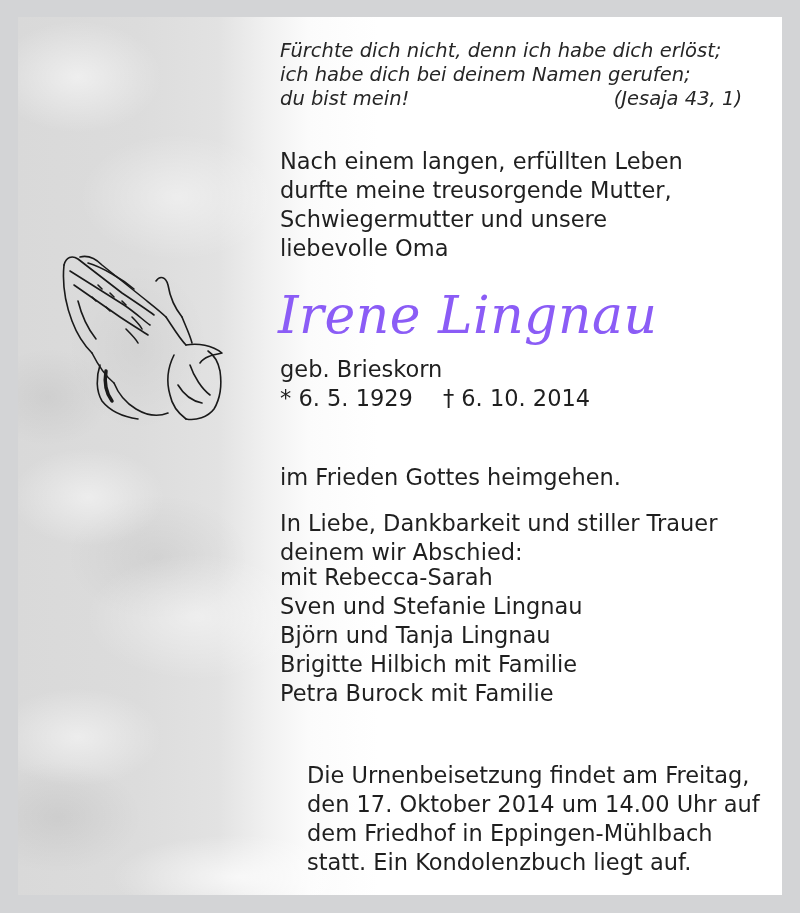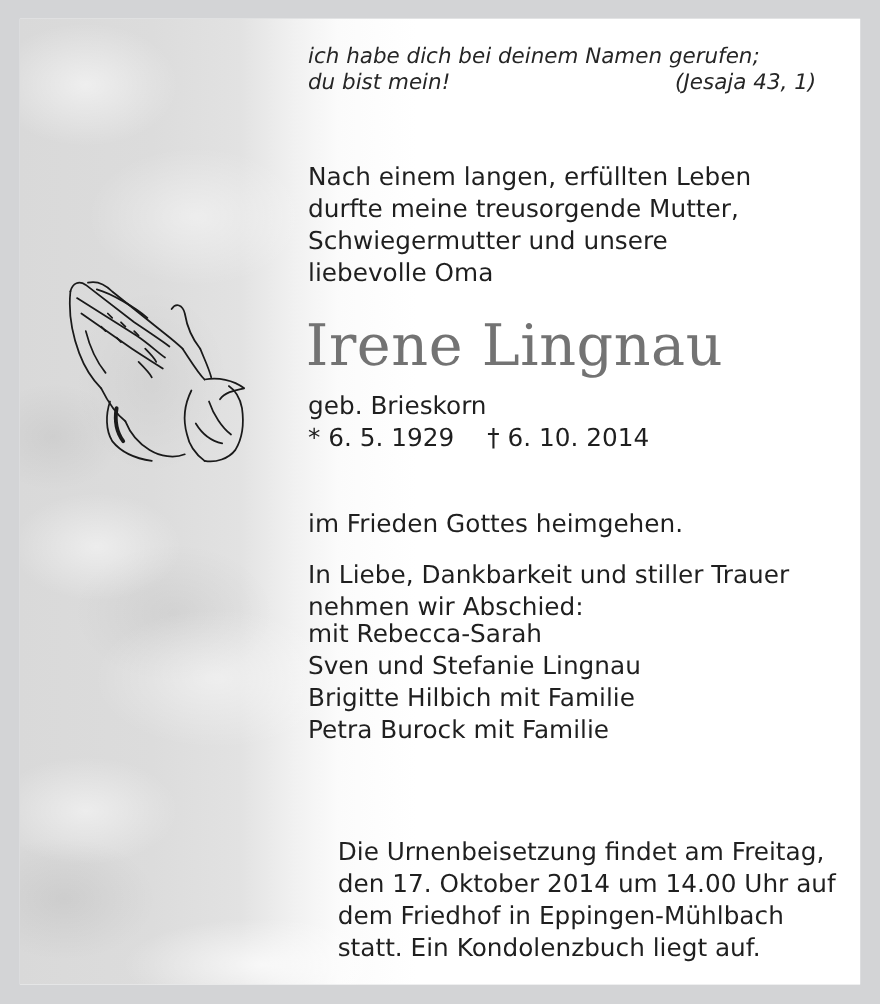--- a/index.html
+++ b/index.html
@@ -74,23 +74,24 @@
     white-space: nowrap;
     color: #1f1f1f;
   }
   .p .line { display: block; }
   .intro { top: 130px; }
   .name {
     position: absolute;
     top: 268px;
     left: -2px;
     font-family: "DejaVu Serif", "Liberation Serif", serif;
+    font-style: italic;
     font-size: 52px;
     line-height: 60px;
-    color: #737373;
+    color: #8b5cf6;
     letter-spacing: 0.5px;
     white-space: nowrap;
   }
   .birthname { top: 338px; }
   .dates { top: 367px; }
   .dates .gap { display: inline-block; width: 30px; }
   .passed { top: 446px; }
   .mourning { top: 492px; }
   .family { top: 546px; }
   .funeral { top: 744px; margin-left: 27px; }
@@ -124,20 +125,21 @@
     <path d="M124 174 C134 176 146 172 152 164 C158 154 160 140 158 126 C156 116 152 110 146 106"></path>
     <path d="M128 120 C132 132 140 144 148 150"></path>
     <path d="M116 140 C122 150 130 156 140 158"></path>
 
     <path d="M36 40 L40 44 M48 48 L52 52 M60 56 L64 60 M30 52 L34 56 M44 62 L48 66"></path>
     <path d="M70 72 C74 76 78 80 80 84 M64 84 C70 90 74 94 76 98"></path>
   </svg>
 
   <div class="content">
     <div class="verse">
+      <span class="line">Fürchte dich nicht, denn ich habe dich erlöst;</span>
       <span class="line">ich habe dich bei deinem Namen gerufen;</span>
       <span class="line ref-line">
         <span>du bist mein!</span>
         <span>(Jesaja 43, 1)</span>
       </span>
     </div>
 
     <div class="p intro">
       <span class="line">Nach einem langen, erfüllten Leben</span>
       <span class="line">durfte meine treusorgende Mutter,</span>
@@ -150,26 +152,27 @@
     <div class="p birthname">geb. Brieskorn</div>
 
     <div class="p dates">
       <span>* 6. 5. 1929</span><span class="gap"></span><span>† 6. 10. 2014</span>
     </div>
 
     <div class="p passed">im Frieden Gottes heimgehen.</div>
 
     <div class="p mourning">
       <span class="line">In Liebe, Dankbarkeit und stiller Trauer</span>
-      <span class="line">nehmen wir Abschied:</span>
+      <span class="line">deinem wir Abschied:</span>
     </div>
 
     <div class="p family">
       <span class="line">mit Rebecca-Sarah</span>
       <span class="line">Sven und Stefanie Lingnau</span>
+      <span class="line">Björn und Tanja Lingnau</span>
       <span class="line">Brigitte Hilbich mit Familie</span>
       <span class="line">Petra Burock mit Familie</span>
     </div>
 
     <div class="p funeral">
       <span class="line">Die Urnenbeisetzung findet am Freitag,</span>
       <span class="line">den 17. Oktober 2014 um 14.00 Uhr auf</span>
       <span class="line">dem Friedhof in Eppingen-Mühlbach</span>
       <span class="line">statt. Ein Kondolenzbuch liegt auf.</span>
     </div>

